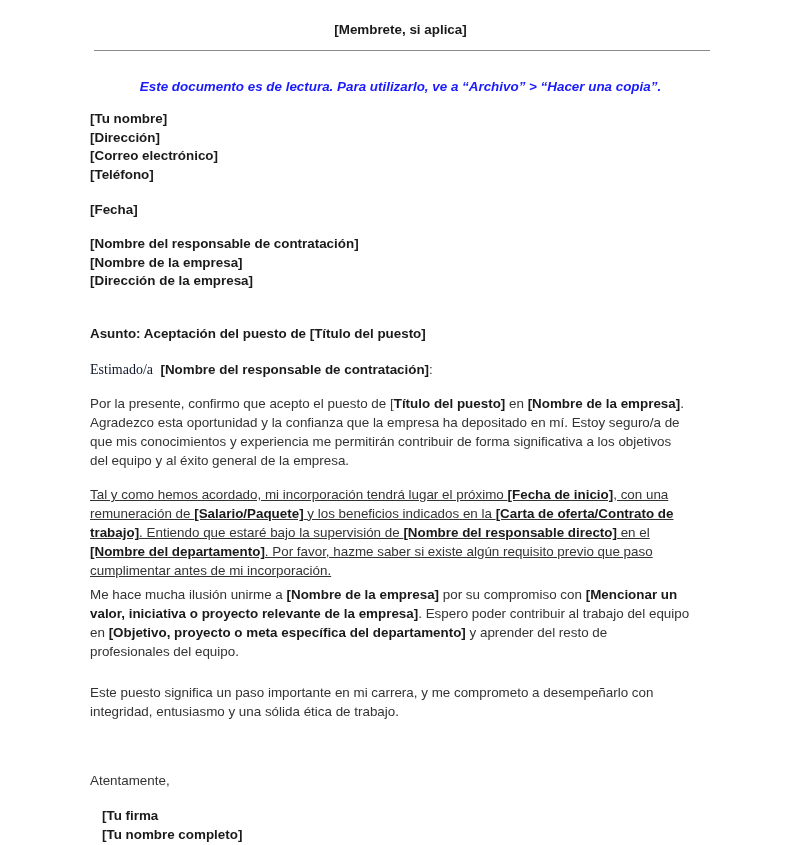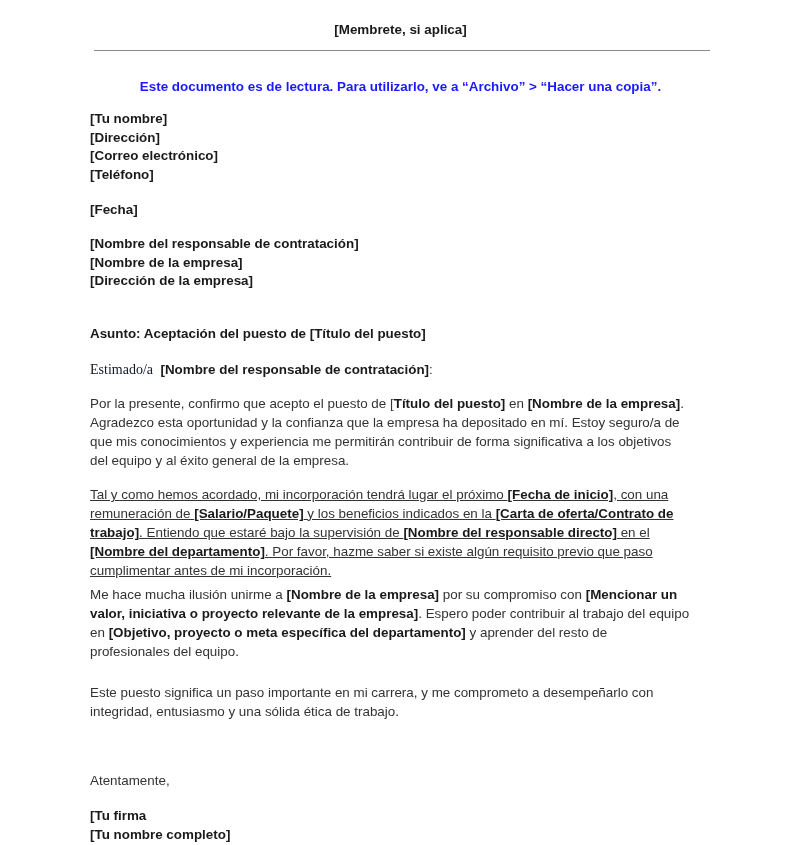--- a/index.html
+++ b/index.html
@@ -81,21 +81,21 @@
 </style>
 </head>
 <body>
 
 <div class="page">
 
   <div class="letterhead">[Membrete, si aplica]</div>
 
   <div class="rule"></div>
 
-  <div class="notice" id="notice" style="color: rgb(26, 26, 255);">Este documento es de lectura. Para utilizarlo, ve a “Archivo” &gt; “Hacer una copia”.</div>
+  <div class="notice" id="notice" style="color: rgb(26, 26, 255); font-style: italic;">Este documento es de lectura. Para utilizarlo, ve a “Archivo” &gt; “Hacer una copia”.</div>
 
   <div class="block strong" style="top:110px;">
     <span class="line">[Tu nombre]</span>
     <span class="line">[Dirección]</span>
     <span class="line">[Correo electrónico]</span>
     <span class="line">[Teléfono]</span>
   </div>
 
   <div class="block strong" style="top:201px;">
     <span class="line">[Fecha]</span>
@@ -142,18 +142,18 @@
 
   <div class="para" style="top:684px;">
     <span class="line">Este puesto significa un paso importante en mi carrera, y me comprometo a desempeñarlo con</span>
     <span class="line">integridad, entusiasmo y una sólida ética de trabajo.</span>
   </div>
 
   <div class="block" style="top:772px;">
     <span class="line">Atentamente,</span>
   </div>
 
-  <div class="block strong" style="top:807px;">
+  <div class="block strong" style="top:807px;margin-left:12px;">
     <span class="line">[Tu firma</span>
     <span class="line">[Tu nombre completo]</span>
   </div>
 
 </div>
 
 </body></html>

